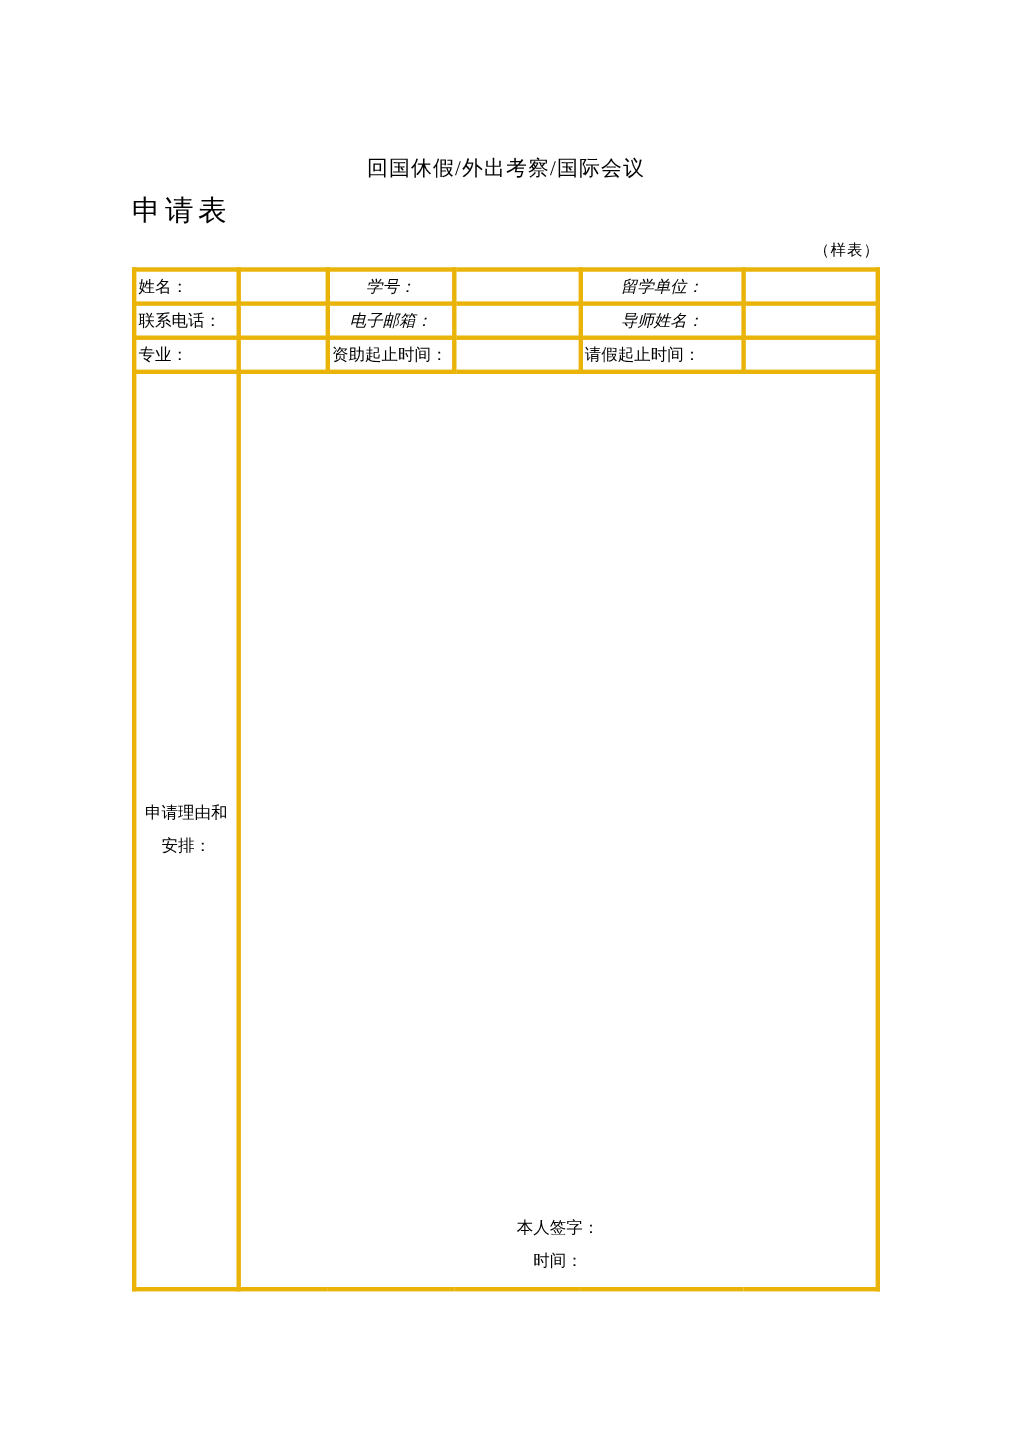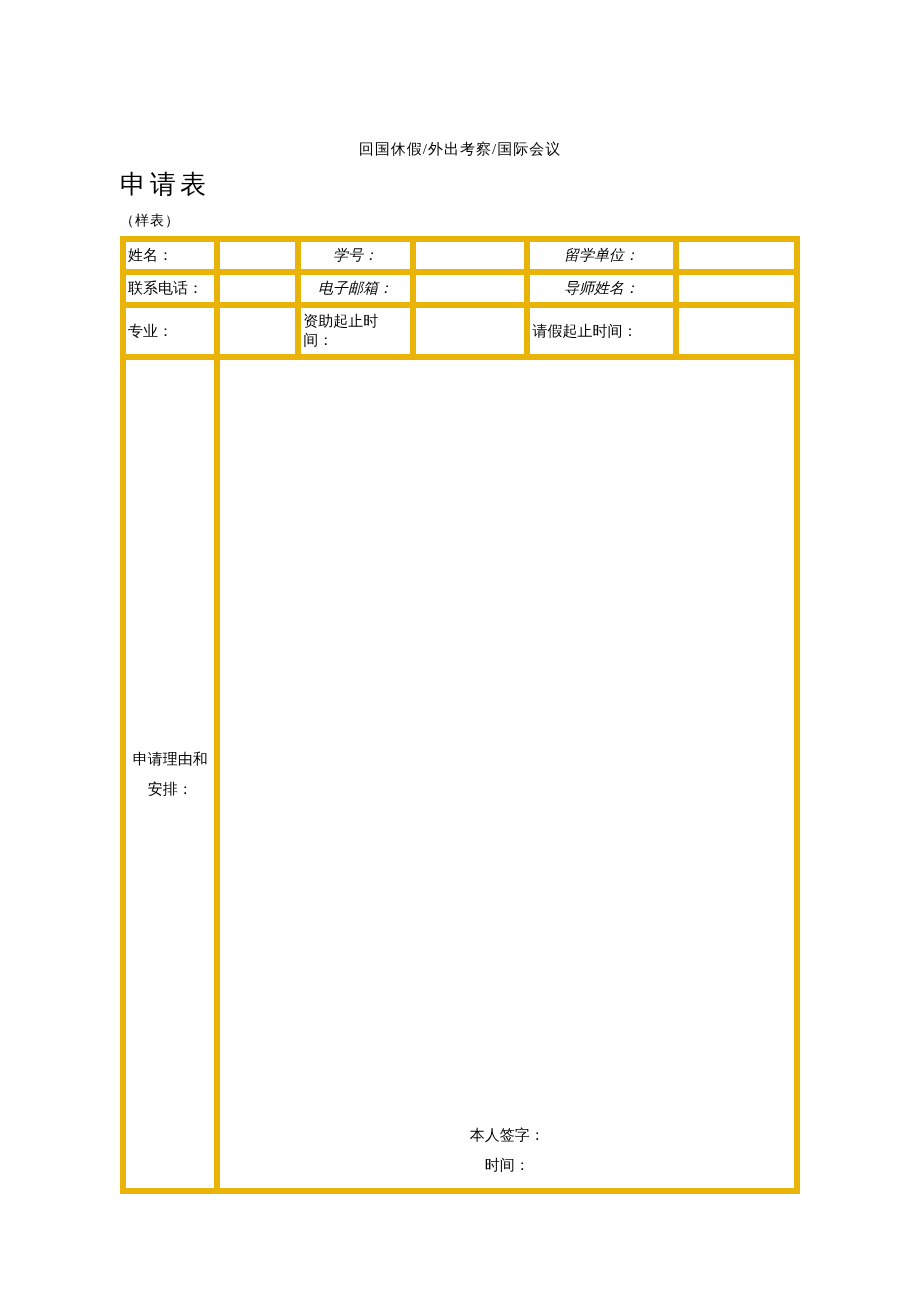--- a/index.html
+++ b/index.html
@@ -12,42 +12,42 @@
       font-family: "SimSun", "宋体", serif;
       width: 920px;
       height: 1301px;
       position: relative;
     }
     .page-container {
       padding: 140px 120px 0 120px;
     }
     .title-line1 {
       text-align: center;
-      font-size: 15px;
+      font-size: 19px;
       letter-spacing: 1px;
       margin-bottom: 8px;
     }
     .title-line2 {
       font-size: 26px;
       letter-spacing: 4px;
       margin-bottom: 10px;
     }
     .subtitle {
-      text-align: left;
+      text-align: right;
       font-size: 14px;
       letter-spacing: 1px;
       margin-bottom: 6px;
     }
     .form-table {
       width: 100%;
       border-collapse: collapse;
       table-layout: fixed;
     }
     .form-table td {
-      border: 6px solid #eab308;
+      border: 4px solid #eab308;
       font-size: 15px;
       padding: 4px 2px;
       height: 30px;
       vertical-align: middle;
     }
     .label-cell-left {
       text-align: left;
       padding-left: 2px;
     }
     .label-cell-center {

